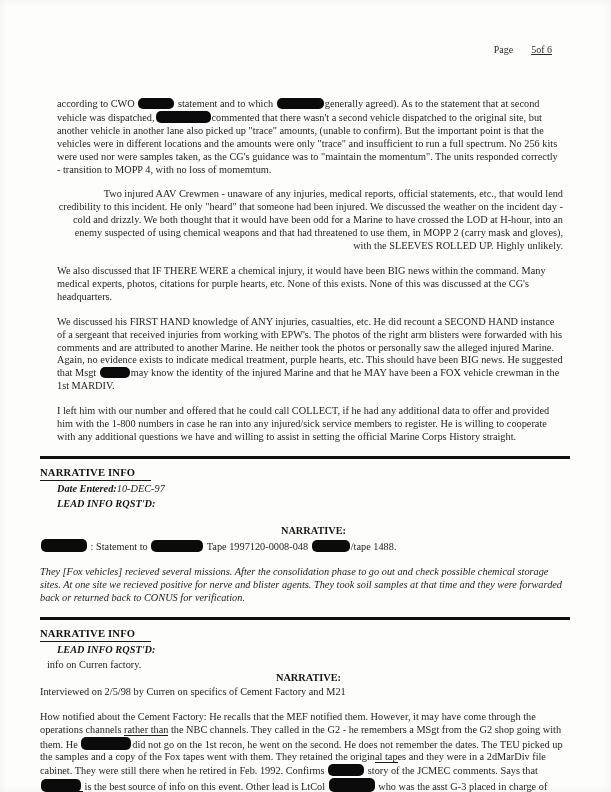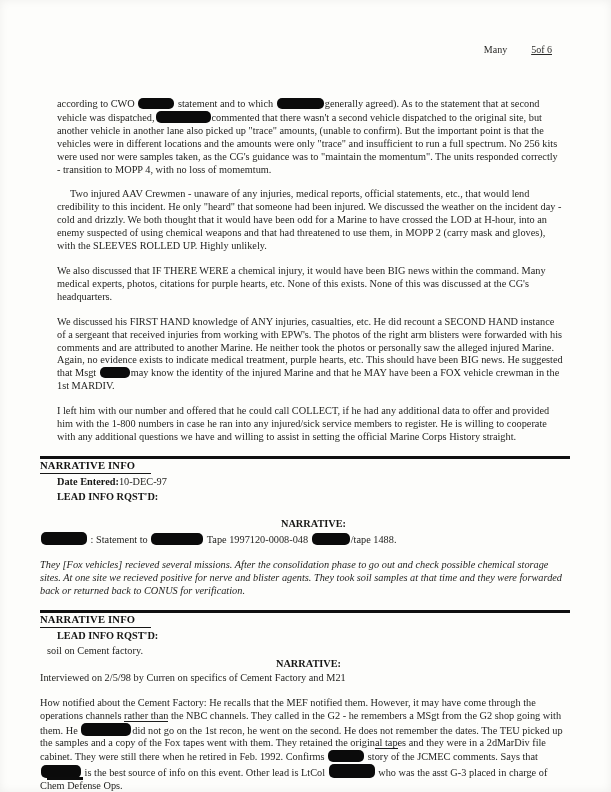--- a/index.html
+++ b/index.html
@@ -4,59 +4,59 @@
 <style>
   html,body{margin:0;padding:0;background:#ffffff;}
   .page{
     position:relative;width:611px;height:792px;background:#fdfdfb;
     font-family:"Liberation Serif","DejaVu Serif",serif;color:#1e1e1c;
     box-shadow:inset 0 0 10px rgba(0,0,0,0.06);overflow:hidden;
   }
   .page-header{
     position:absolute;top:44px;right:59px;font-size:10px;color:#2a2a28;
   }
-  .page-header .pn{margin-left:24px;text-decoration:underline;}
+  .page-header .pn{margin-left:18px;text-decoration:underline;}
   .doc{
     position:absolute;left:57px;top:96px;width:506px;
     font-size:10.3px;line-height:12.9px;
   }
   p.para{margin:2px 0 12px 0;}
-  p.para.indent{text-indent:13px;}
+  p.para.indent{text-indent:13px;text-align:right;}
   .redaction{
     display:inline-block;background:#0b0b0b;height:11px;border-radius:5px;
     vertical-align:-2px;margin:0 1px;
   }
   .pen-underline{border-bottom:1.6px solid #1c1c1c;}
   .pen-overline{border-top:3.5px solid #0c0c0c;}
   .section{
     margin-left:-17px;width:530px;border-top:3px solid #101010;
-    padding-top:1px;margin-top:2px;
+    padding-top:8px;margin-top:2px;
   }
   .section-title{
     display:inline-block;font-weight:bold;font-size:10.6px;color:#111;
     border-bottom:1.4px solid #161616;padding-right:16px;letter-spacing:0.2px;
   }
-  .field{margin-left:17px;margin-top:1.5px;line-height:13.5px;}
+  .field{margin-left:17px;margin-top:1.5px;line-height:13.5px;font-style:italic;}
   .field .fl{font-weight:bold;color:#161614;}
   .field .fv{color:#242422;}
   .info-line{margin-left:7px;margin-top:1px;line-height:13.5px;}
   .nlabel{font-weight:bold;margin-left:17px;margin-top:13px;line-height:13.5px;color:#161614;text-align:center;}
   .nlabel.tight{margin-top:0;margin-left:7px;}
   .tape-line{margin-left:7px;margin-top:1px;margin-bottom:12px;}
   .sec-para{margin-left:14px;margin-bottom:4px;font-style:italic;}
   .sec2-para{margin-left:7px;}
   .sec2-para.first{margin-bottom:12px;margin-top:1px;}
 </style>
 </head>
 <body>
 
 <div class="page">
 
   <div class="page-header">
-    <span>Many</span><span class="pn">5of 6</span>
+    <span>Page</span><span class="pn">5of 6</span>
   </div>
 
   <div class="doc">
 
     <p class="para"><span>according to CWO </span><span class="redaction" style="width: 36px;"></span><span> statement  and to which </span><span class="redaction" style="width: 47px;"></span><span>generally agreed).  As to the statement that at second vehicle was dispatched,</span><span class="redaction" style="width: 55px; height: 12px;"></span><span>commented that there wasn't a second vehicle dispatched to the original site, but another vehicle in another lane also picked up "trace" amounts, (unable to confirm).  But the important point is that the vehicles were in different locations and the amounts were only "trace" and insufficient to run a full spectrum.  No 256 kits were used nor were samples taken, as the CG's guidance was to "maintain the momentum".  The units responded correctly - transition to MOPP 4, with no loss of momemtum.</span></p>
     <p class="para indent"><span>Two injured AAV Crewmen - unaware of any injuries, medical reports, official statements, etc., that would lend credibility to this incident.  He only "heard" that someone had been injured.  We discussed the weather on the incident day - cold and drizzly.  We both thought that it would have been odd for a Marine to have crossed the LOD at H-hour, into an enemy suspected of using chemical weapons and that had threatened to use them, in MOPP 2 (carry mask and gloves), with the SLEEVES ROLLED UP.  Highly unlikely.</span></p>
     <p class="para"><span>We also discussed that IF THERE WERE a chemical injury, it would have been BIG news within the command.  Many medical experts, photos, citations for purple hearts, etc.  None of this exists.  None of this was discussed at the CG's headquarters.</span></p>
     <p class="para"><span>We discussed his FIRST HAND knowledge of ANY injuries, casualties, etc.  He did recount a SECOND HAND instance of a sergeant that received injuries from working with EPW's.  The photos of the right arm blisters were forwarded with his comments and are attributed to another Marine.  He neither took the photos or personally saw the alleged injured Marine.  Again, no evidence exists to indicate medical treatment, purple hearts, etc.  This should have been BIG news.  He suggested that Msgt </span><span class="redaction" style="width: 30px;"></span><span>may know the identity of the injured Marine and that he MAY have been a FOX vehicle crewman in the 1st MARDIV.</span></p>
     <p class="para"><span>I left him with our number and offered that he could call COLLECT, if he had any additional data to offer and provided him with the 1-800 numbers in case he ran into any injured/sick service members to register.  He is willing to cooperate with any additional questions we have and willing to assist in setting the official Marine Corps History straight.</span></p>
 
@@ -71,20 +71,20 @@
       <div class="nlabel">NARRATIVE:</div>
       <p class="para tape-line"><span class="redaction" style="width: 46px; height: 13px;"></span><span> : Statement to </span><span class="redaction" style="width: 52px; height: 12px;"></span><span>  Tape 1997120-0008-048 </span><span class="redaction" style="width: 38px; height: 12px;"></span><span>/tape 1488.</span></p>
       <p class="para sec-para"><span>They [Fox vehicles] recieved several missions.  After the consolidation phase to go out and check possible chemical storage sites.  At one site we recieved positive for nerve and blister agents.  They took soil samples at that time and they were forwarded back or returned back to CONUS for verification.</span></p>
     </div>
 
     <div class="section">
       <div class="section-title">NARRATIVE INFO</div>
       <div class="field">
         <span class="fl">LEAD INFO RQST'D:</span>
       </div>
-      <div class="info-line">soil on Cement factory.</div>
+      <div class="info-line">info on Curren factory.</div>
       <div class="nlabel tight">NARRATIVE:</div>
       <p class="para sec2-para first"><span>Interviewed on 2/5/98 by Curren on specifics of Cement Factory and M21</span></p>
       <p class="para sec2-para"><span>How notified about the Cement Factory:  He recalls that the MEF notified them.  However, it may have come through the operations channels </span><span class="pen-underline">rather than</span><span> the NBC channels.  They called in the G2 - he remembers a MSgt from the G2 shop going with them.  He </span><span class="redaction" style="width: 50px; height: 13px;"></span><span>did not go on the  1st recon, he went on the second.  He does not remember the dates. The TEU picked up the samples and a copy of the Fox tapes went with them.  They retained the origin</span><span class="pen-underline">al tap</span><span>es and they were in a 2dMarDiv file cabinet.  They were still there when he retired in Feb. 1992. Confirms </span><span class="redaction" style="width: 36px; height: 12px;"></span><span> story of the JCMEC comments.  Says that </span><span class="redaction" style="width: 40px; height: 13px;"></span><span> is the best source of info on this event.  Other lead is LtCol </span><span class="redaction" style="width: 46px; height: 14px;"></span><span> who was the asst G-3 placed in charge of C</span><span class="pen-overline">hem Def</span><span>ense Ops.</span></p>
     </div>
 
   </div>
 </div>
 
 </body></html>

